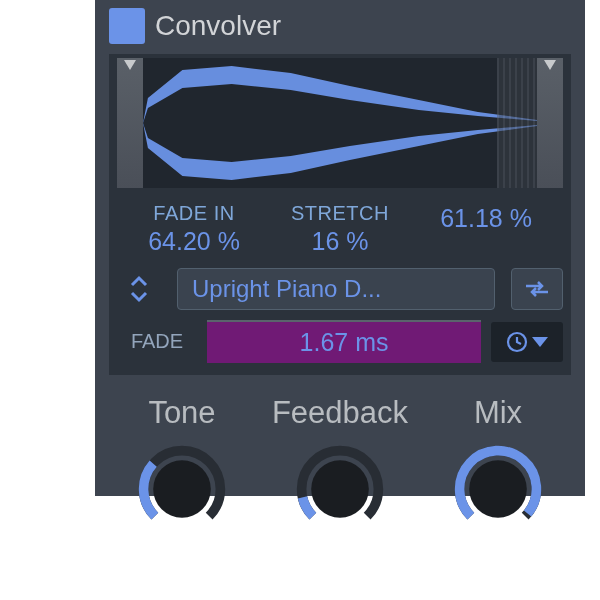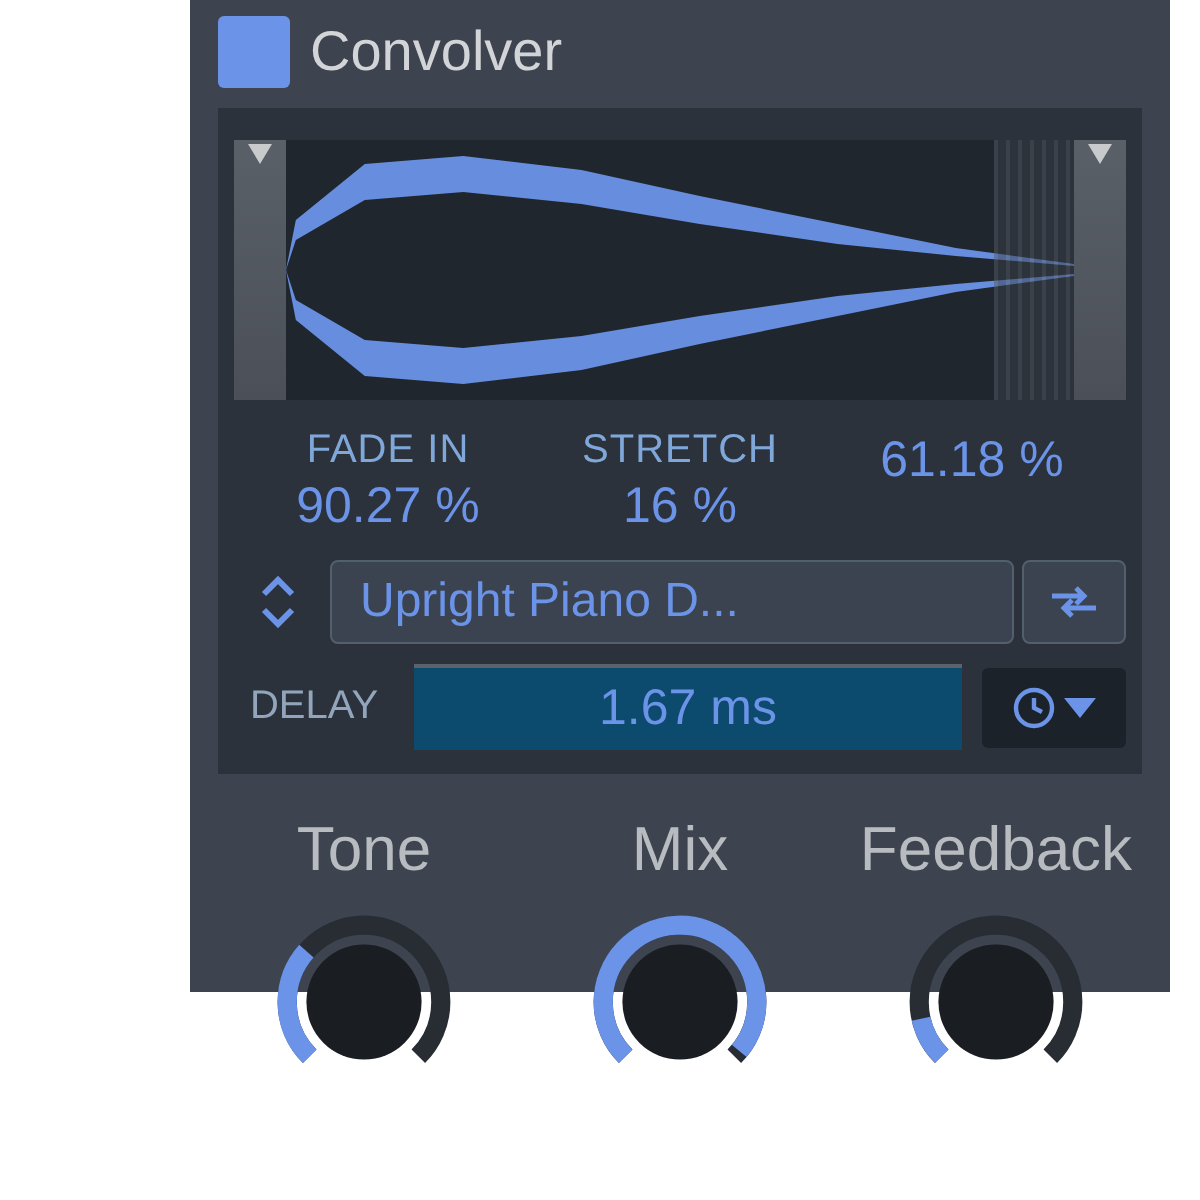--- a/index.html
+++ b/index.html
@@ -34,21 +34,21 @@
     border-radius: 3px;
   }
   .header .title {
     color: #d2d4d7;
     font-size: 28px;
     font-weight: 400;
   }
   .inner {
     margin: 4px 14px 8px 14px;
     background: #2b323b;
-    padding: 16px 8px 12px 8px;
+    padding: 4px 8px 12px 8px;
     display: flex;
     flex-direction: column;
     gap: 6px;
   }
   .wave-row {
     display: flex;
     align-items: stretch;
     height: 130px;
   }
   .edge {
@@ -95,21 +95,21 @@
     font-size: 20px;
     letter-spacing: .5px;
   }
   .param .val {
     color: #6b93e8;
     font-size: 25px;
     margin-top: 2px;
   }
   .sample-row {
     display: flex;
-    gap: 4px;
+    gap: 16px;
     align-items: stretch;
   }
   .stepper {
     width: 44px;
     display: flex;
     flex-direction: column;
     align-items: center;
     justify-content: center;
     gap: 0;
   }
@@ -143,21 +143,21 @@
     margin-top: 4px;
   }
   .delay-label {
     color: #93a5bc;
     font-size: 20px;
     width: 80px;
     text-align: center;
   }
   .delay-field {
     flex: 1;
-    background: #0c4a6e;
+    background: #701a75;
     border-top: 2px solid #5a636c;
     padding: 6px 14px;
     color: #6b93e8;
     font-size: 25px;
     text-align: center;
   }
   .delay-mode {
     width: 72px;
     height: 40px;
     background: #1c2229;
@@ -224,21 +224,21 @@
         <div class="wave-ghost"></div>
       </div>
       <div class="edge">
           <div class="tri"></div>
         </div>
     </div>
 
     <div class="params-row">
       <div class="param">
         <div class="lbl">FADE IN</div>
-        <div class="val">90.27 %</div>
+        <div class="val">64.20 %</div>
       </div>
       <div class="param">
         <div class="lbl">STRETCH</div>
         <div class="val">16 %</div>
       </div>
       <div class="param">
         <div class="val">61.18 %</div>
       </div>
     </div>
 
@@ -254,21 +254,21 @@
       <div class="sample-name">Upright Piano D...</div>
       <div class="swap-btn">
         <svg viewBox="0 0 28 24">
           <path d="M3 9 L19 9 M15 5 L19 9 L15 13" stroke="#6b93e8" stroke-width="2.5" fill="none"></path>
           <path d="M25 15 L9 15 M13 11 L9 15 L13 19" stroke="#6b93e8" stroke-width="2.5" fill="none"></path>
         </svg>
       </div>
     </div>
 
     <div class="delay-row">
-      <div class="delay-label">DELAY</div>
+      <div class="delay-label">FADE</div>
       <div class="delay-field">1.67 ms</div>
       <div class="delay-mode">
         <svg viewBox="0 0 22 22">
           <circle cx="11" cy="11" r="9" fill="none" stroke="#6b93e8" stroke-width="2.2"></circle>
           <path d="M11 6 L11 11 L15 13" stroke="#6b93e8" stroke-width="2.2" fill="none"></path>
         </svg>
         <div class="dd"></div>
       </div>
     </div>
 
@@ -277,30 +277,30 @@
   <div class="knob-row">
     <div class="knob-col">
       <div class="klabel">Tone</div>
       <div class="knob"><svg viewBox="0 0 100 100">
             <path class="ring-bg" d="M 21.71572875253809 78.2842712474619 A 40 40 0 1 1 78.2842712474619 78.2842712474619"></path>
             <path class="ring-fg" d="M 21.71572875253809 78.2842712474619 A 40 40 0 0 1 19.995557214781616 23.547525387053927"></path>
             <circle class="knob-cap" cx="50" cy="50" r="30"></circle>
           </svg></div>
     </div>
     <div class="knob-col">
+      <div class="klabel">Feedback</div>
+      <div class="knob"><svg viewBox="0 0 100 100">
+            <path class="ring-bg" d="M 21.71572875253809 78.2842712474619 A 40 40 0 1 1 78.2842712474619 78.2842712474619"></path>
+            <path class="ring-fg" d="M 21.71572875253809 78.2842712474619 A 40 40 0 0 1 10.963329522450096 58.725729655861684"></path>
+            <circle class="knob-cap" cx="50" cy="50" r="30"></circle>
+          </svg></div>
+    </div>
+    <div class="knob-col">
       <div class="klabel">Mix</div>
       <div class="knob"><svg viewBox="0 0 100 100">
             <path class="ring-bg" d="M 21.71572875253809 78.2842712474619 A 40 40 0 1 1 78.2842712474619 78.2842712474619"></path>
             <path class="ring-fg" d="M 21.71572875253809 78.2842712474619 A 40 40 0 1 1 80.82052971103155 75.49695958994761"></path>
             <circle class="knob-cap" cx="50" cy="50" r="30"></circle>
           </svg></div>
     </div>
-    <div class="knob-col">
-      <div class="klabel">Feedback</div>
-      <div class="knob"><svg viewBox="0 0 100 100">
-            <path class="ring-bg" d="M 21.71572875253809 78.2842712474619 A 40 40 0 1 1 78.2842712474619 78.2842712474619"></path>
-            <path class="ring-fg" d="M 21.71572875253809 78.2842712474619 A 40 40 0 0 1 10.963329522450096 58.725729655861684"></path>
-            <circle class="knob-cap" cx="50" cy="50" r="30"></circle>
-          </svg></div>
-    </div>
   </div>
 
 </div>
 
 </body></html>

